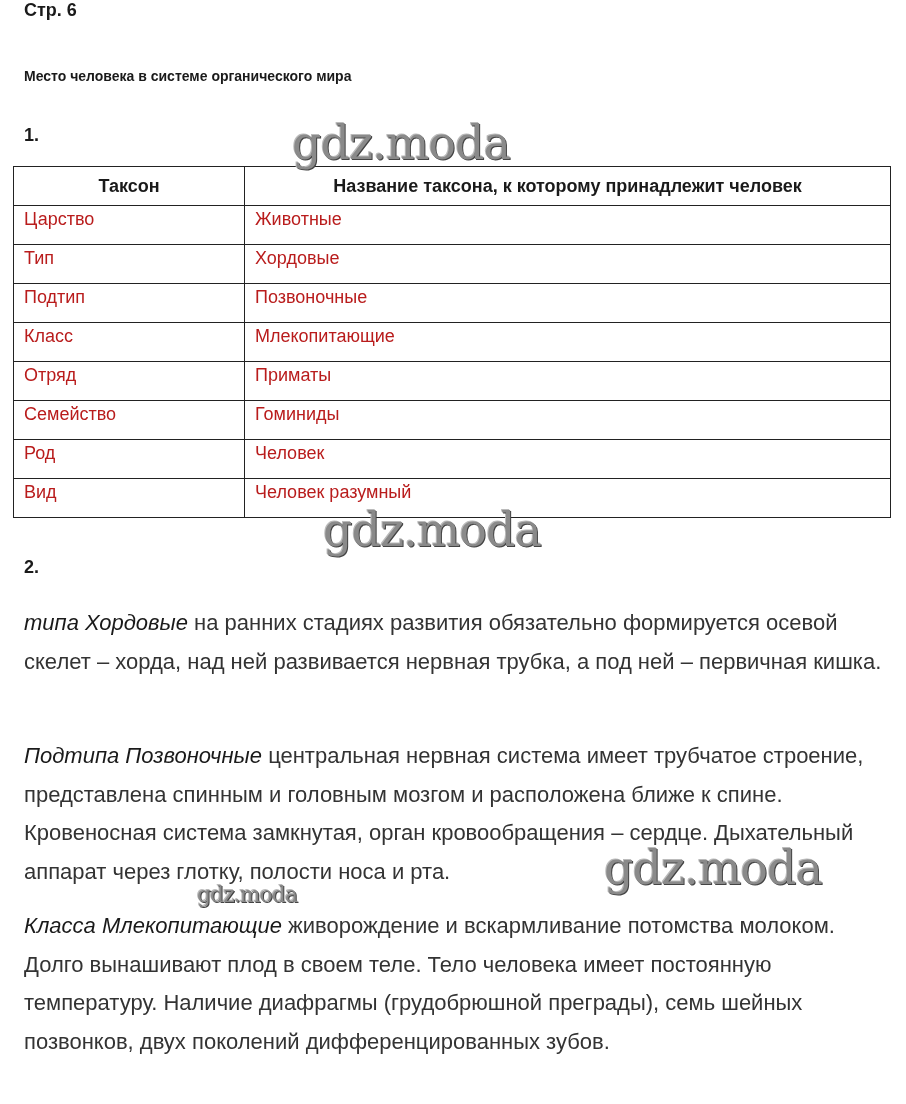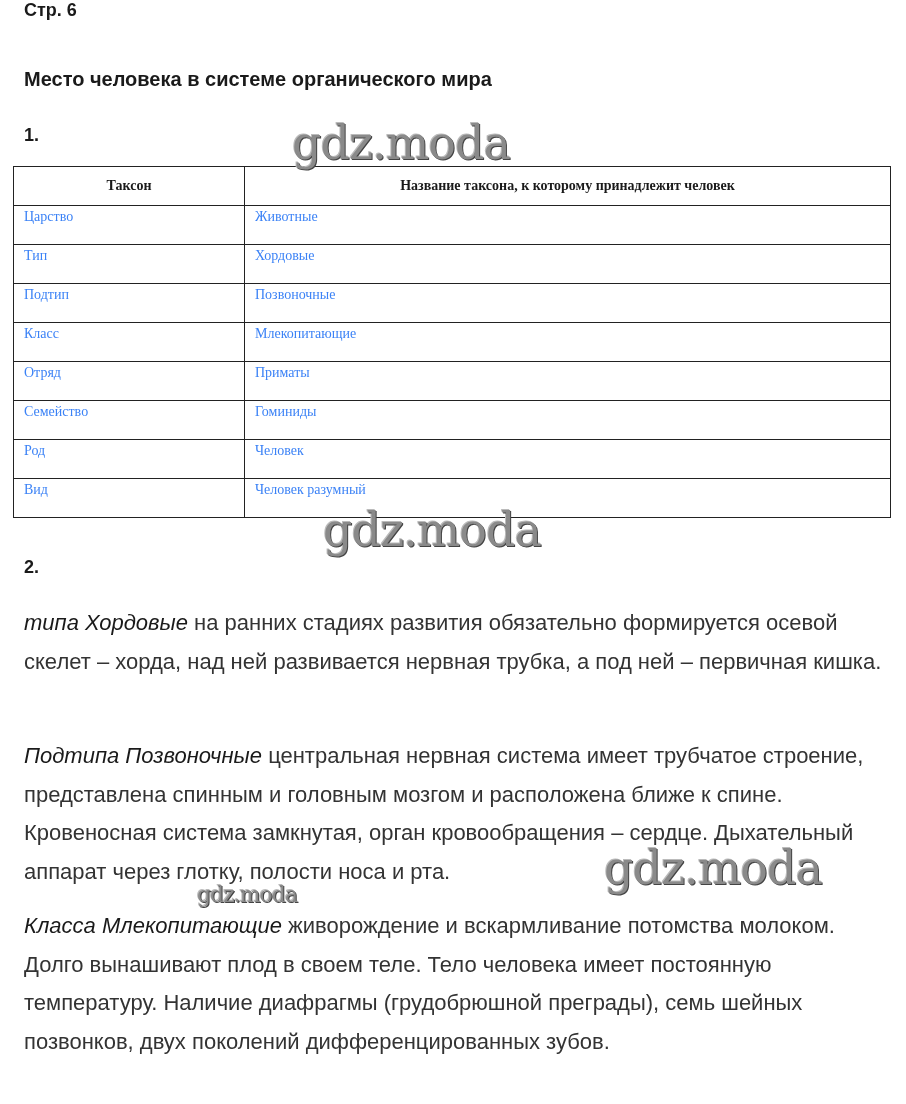--- a/index.html
+++ b/index.html
@@ -1,31 +1,31 @@
 <!DOCTYPE html>
 <html><head>
 <meta charset="utf-8">
 <style>
   html, body { margin: 0; padding: 0; background: #ffffff; }
   body {
     width: 906px; height: 1104px; position: relative; overflow: hidden;
     font-family: "Liberation Sans", sans-serif; color: #1a1a1a;
   }
   .page-num { position: absolute; left: 24px; top: 0; font-size: 18px; font-weight: bold; }
-  .title { position: absolute; left: 24px; top: 68px; font-size: 20px; font-weight: bold; }
+  .title { position: absolute; left: 24px; top: 68px; font-size: 14px; font-weight: bold; }
   .num1 { position: absolute; left: 24px; top: 125px; font-size: 18px; font-weight: bold; }
   .num2 { position: absolute; left: 24px; top: 557px; font-size: 18px; font-weight: bold; }
 
   table.tax {
     position: absolute; left: 13px; top: 166px; width: 878px;
-    border-collapse: collapse; font-size: 14px; font-family: Liberation Serif, serif;
+    border-collapse: collapse; font-size: 18px;
   }
   table.tax th, table.tax td {
     border: 1px solid #222; height: 38px; padding: 0 10px; text-align: left;
-    vertical-align: top; font-weight: normal; color: #3b82f6;
+    vertical-align: top; font-weight: normal; color: #b91c1c;
   }
   table.tax td { padding-top: 3px; height: 35px; }
   table.tax th { font-weight: bold; text-align: center; vertical-align: middle; color: #1a1a1a; }
   table.tax col.c1 { width: 231px; }
 
   .para { position: absolute; left: 24px; width: 860px; font-size: 22px; line-height: 38.5px; color: #333; }
   .para i { color: #1a1a1a; }
   .p1 { top: 604px; }
   .p2 { top: 737px; }
   .p3 { top: 907px; }

